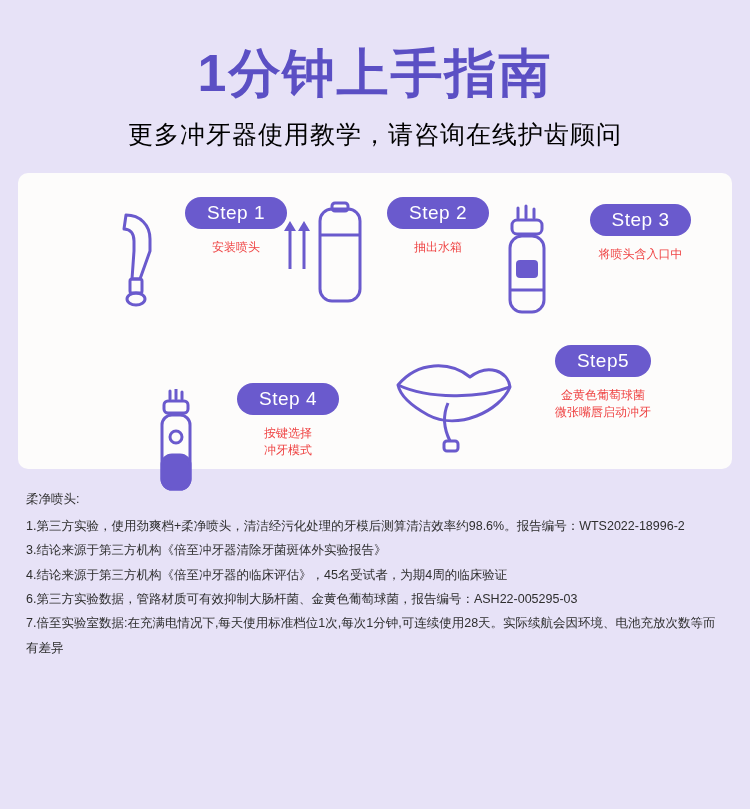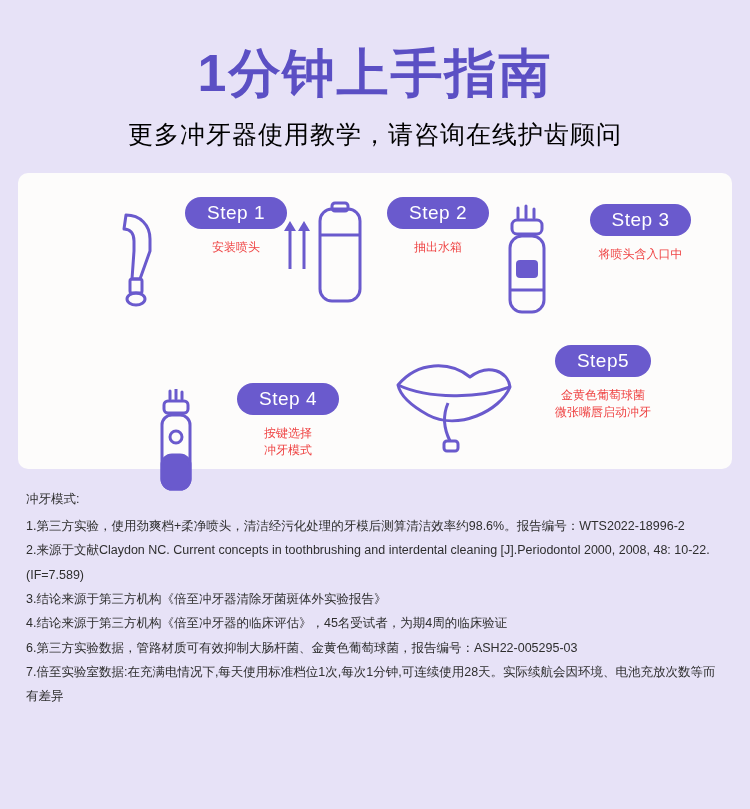--- a/index.html
+++ b/index.html
@@ -215,22 +215,21 @@
           <div class="step-label">金黄色葡萄球菌
 微张嘴唇启动冲牙</div>
         </div>
       </div>
 
     </div>
 
   </div>
 
   <div class="notes">
-    <div class="notes-title">冲牙模式:</div>
+    <div class="notes-title">柔净喷头:</div>
     <div class="note-line">1.第三方实验，使用劲爽档+柔净喷头，清洁经污化处理的牙模后测算清洁效率约98.6%。报告编号：WTS2022-18996-2</div>
-    <div class="note-line">2.来源于文献Claydon NC. Current concepts in toothbrushing and interdental cleaning [J].Periodontol 2000, 2008, 48: 10-22. (IF=7.589)</div>
     <div class="note-line">3.结论来源于第三方机构《倍至冲牙器清除牙菌斑体外实验报告》</div>
     <div class="note-line">4.结论来源于第三方机构《倍至冲牙器的临床评估》，45名受试者，为期4周的临床验证</div>
     <div class="note-line">6.第三方实验数据，管路材质可有效抑制大肠杆菌、金黄色葡萄球菌，报告编号：ASH22-005295-03</div>
     <div class="note-line">7.倍至实验室数据:在充满电情况下,每天使用标准档位1次,每次1分钟,可连续使用28天。实际续航会因环境、电池充放次数等而有差异</div>
   </div>
 
 </div>
 
 </body></html>

